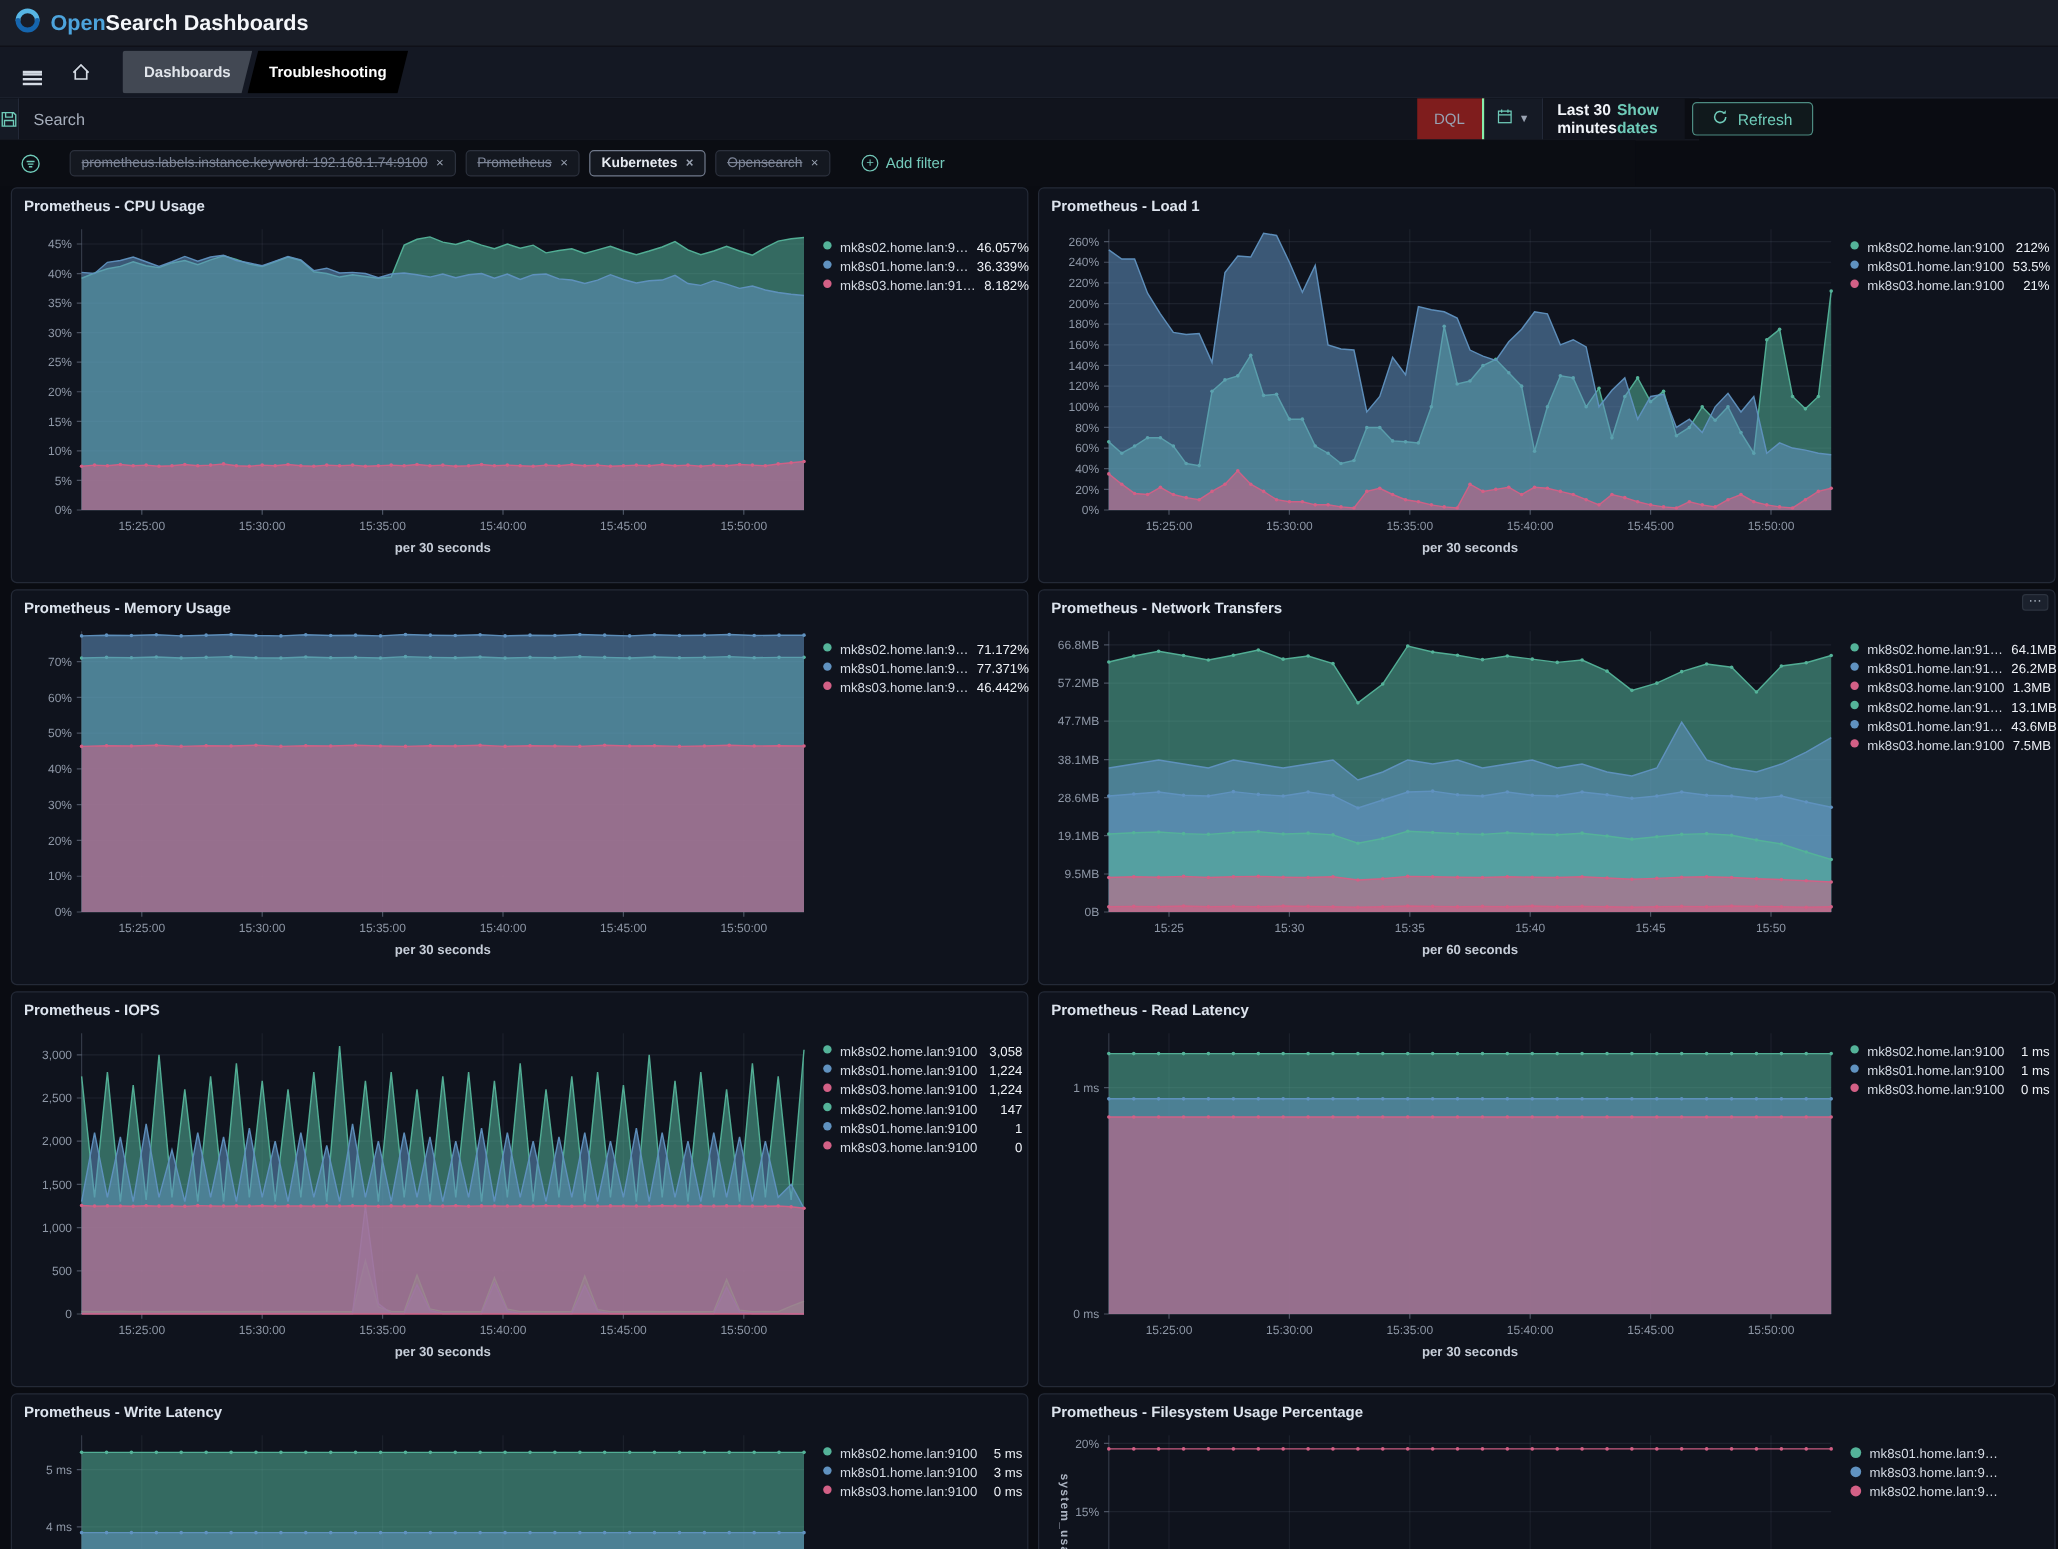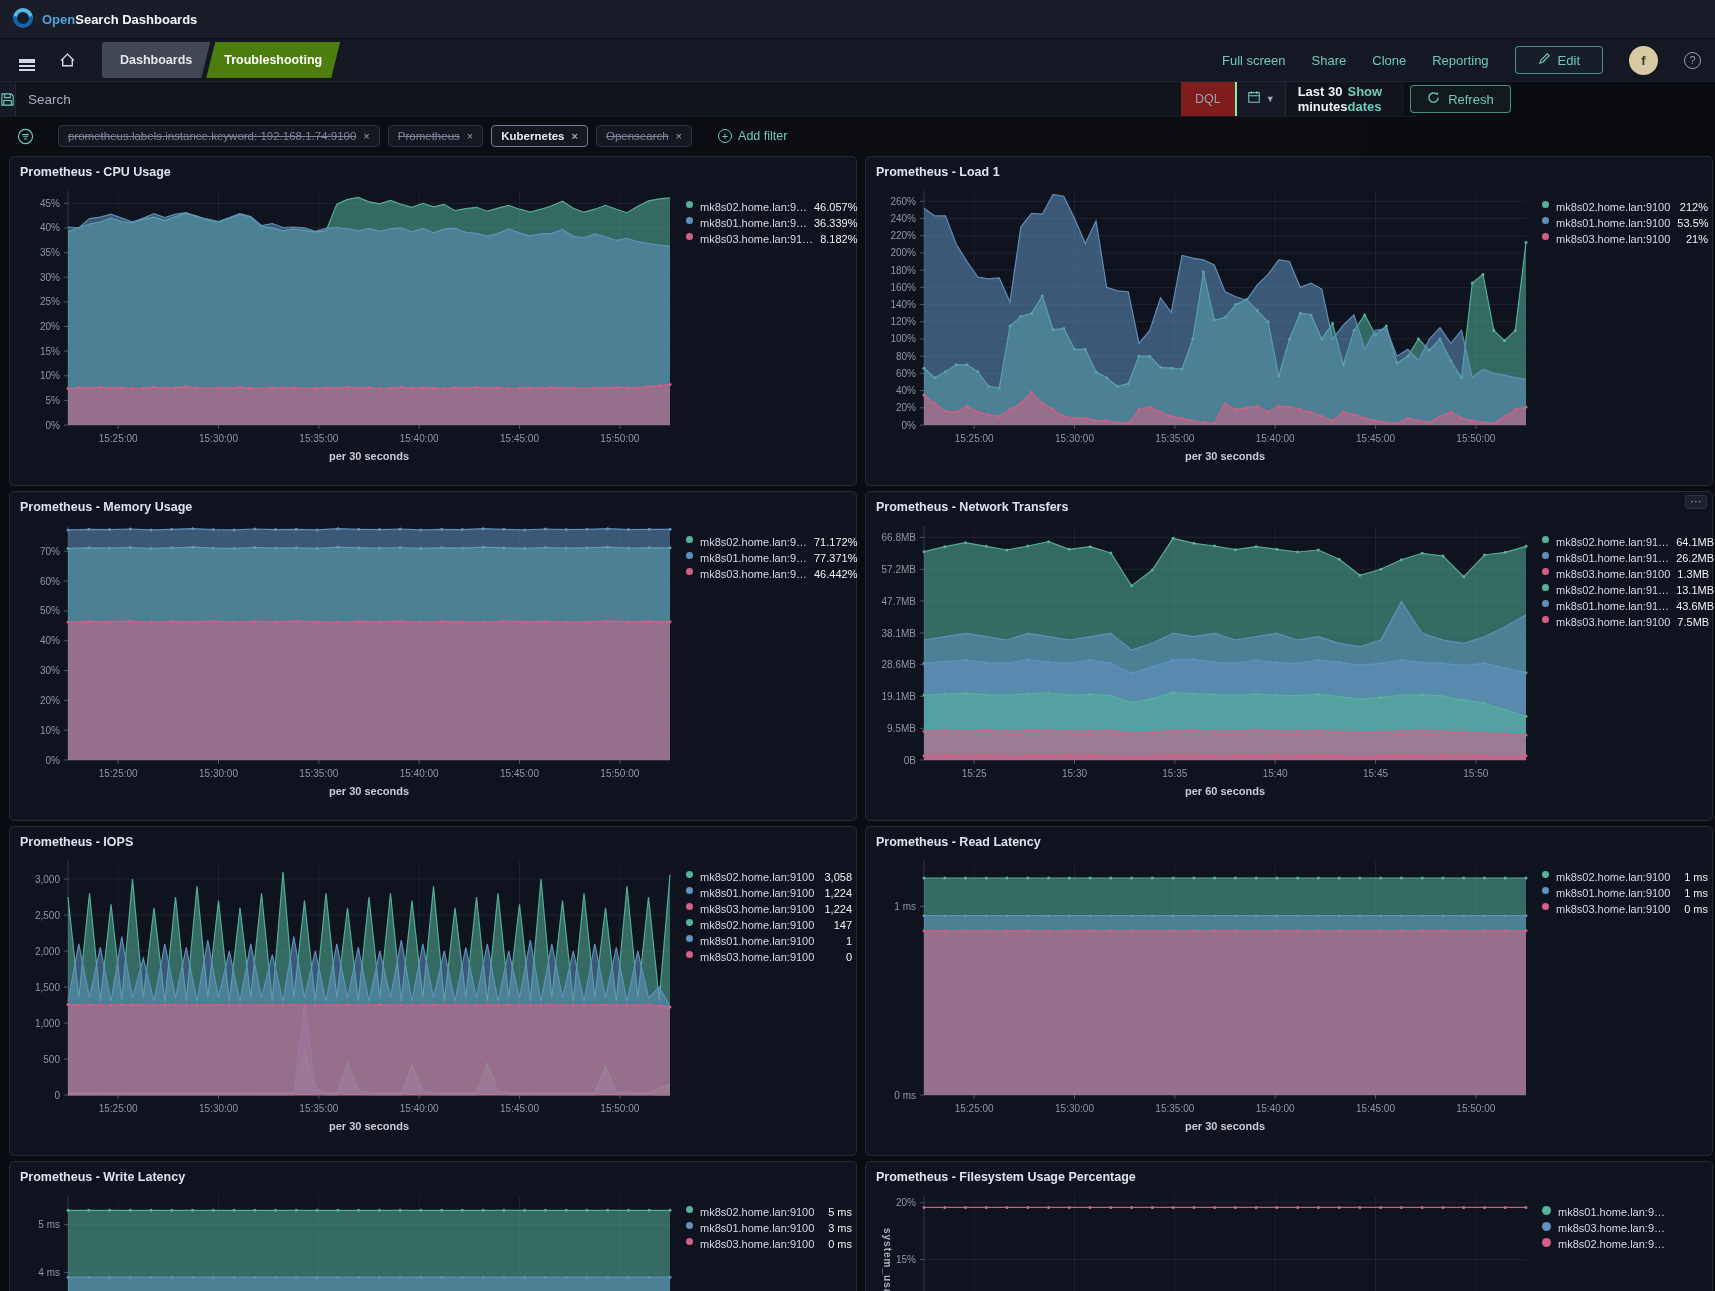--- a/index.html
+++ b/index.html
@@ -2,32 +2,32 @@
 <html><head>
 <meta charset="utf-8">
 <style>
   * { margin:0; padding:0; box-sizing:border-box; }
   html,body { width:1715px; height:1291px; overflow:hidden; background:#0a0c12;
     font-family:"Liberation Sans","DejaVu Sans",sans-serif; color:#dfe5ef; }
 
   
   .topbar { position:absolute; left:0; top:0; width:1715px; height:39px; background:#191d27;
     display:flex; align-items:center; padding:0 12px; border-bottom:1px solid #0d0f15; }
-  .brand { display:flex; align-items:center; gap:8px; font-size:13px; font-weight:bold; }
+  .brand { display:flex; align-items:center; gap:8px; font-size:18px; font-weight:bold; }
   .brand .open { color:#4da4dc; } .brand .rest { color:#f4f6fa; }
 
   
   .navrow { position:absolute; left:0; top:39px; width:1715px; height:43px; background:#141823;
     display:flex; align-items:center; padding:0 14px; border-bottom:1px solid #1e2330; }
   .iconbtn { width:26px; height:26px; display:flex; align-items:center; justify-content:center; cursor:pointer; }
   .hamburger div { width:16px; height:2px; background:#d4dae3; margin:2px 0; }
   .crumbs { display:flex; align-items:center; margin-left:22px; }
   .crumb { height:26px; display:flex; align-items:center; padding:18px 18px; font-size:12.5px; font-weight:bold; }
   .crumb.grey { background:#424853; color:#e1e5eb; clip-path:polygon(0 0,100% 0,calc(100% - 9px) 100%,0 100%); border-radius:3px 0 0 3px;}
-  .crumb.teal { background:#4d7c0f; color:#fff; margin-left:-4px; clip-path:polygon(9px 0,100% 0,calc(100% - 9px) 100%,0 100%); }
+  .crumb.teal { background:#000000; color:#fff; margin-left:-4px; clip-path:polygon(9px 0,100% 0,calc(100% - 9px) 100%,0 100%); }
   .nav-right { margin-left:auto; display:flex; align-items:center; gap:26px; }
   .navlink { color:#6fcbb9; font-size:13px; cursor:pointer; }
   .editbtn { display:flex; align-items:center; gap:7px; color:#6fcbb9; font-size:13px; border:1px solid rgba(111,203,185,.65);
     border-radius:4px; padding:5px 22px; cursor:pointer; background:rgba(84,179,153,.04); }
   .avatar { width:29px; height:29px; border-radius:50%; background:#d8cba3; color:#3a3a33; font-weight:bold;
     display:flex; align-items:center; justify-content:center; font-size:13px; cursor:pointer; }
   .help { width:17px; height:17px; border:1.4px solid #9aa3b2; border-radius:50%; color:#9aa3b2; font-size:11px;
     display:flex; align-items:center; justify-content:center; cursor:pointer; }
 
   
@@ -94,38 +94,20 @@
     </div>
   <div class="iconbtn" style="margin-left:14px">
     <svg width="17" height="17" viewBox="0 0 16 16">
         <path d="M2 8 8 2l6 6M3.5 7v6h9V7" fill="none" stroke="#d4dae3" stroke-width="1.3"></path>
       </svg>
   </div>
   <div class="crumbs">
       <div class="crumb grey">Dashboards</div>
       <div class="crumb teal">Troubleshooting</div>
     </div>
-  <div class="nav-right">
-    <span class="navlinks" id="navlinks" style="display:flex;gap:26px;">
-        <span class="navlink">Full screen</span>
-        <span class="navlink">Share</span>
-        <span class="navlink">Clone</span>
-        <span class="navlink">Reporting</span>
-      </span>
-    <div class="editbtn">
-      <span>
-        <svg width="13" height="13" viewBox="0 0 14 14">
-            <path d="M2 12l1-3 7-7 2 2-7 7-3 1z" fill="none" stroke="#6fcbb9" stroke-width="1.2"></path>
-          </svg>
-      </span>
-      <span>Edit</span>
-    </div>
-    <div class="avatar">f</div>
-    <div class="help">?</div>
-  </div>
 </div>
 
 <div class="searchrow">
   <div class="savebox">
     <svg width="15" height="15" viewBox="0 0 16 16">
         <path d="M2 2h10l2 2v10H2z M5 2v4h6V2 M4 14V9h8v5" fill="none" stroke="#6fcbb9" stroke-width="1.2"></path>
       </svg>
   </div>
   <input class="searchinput" placeholder="Search" style="">
   <div class="dql">DQL</div>

